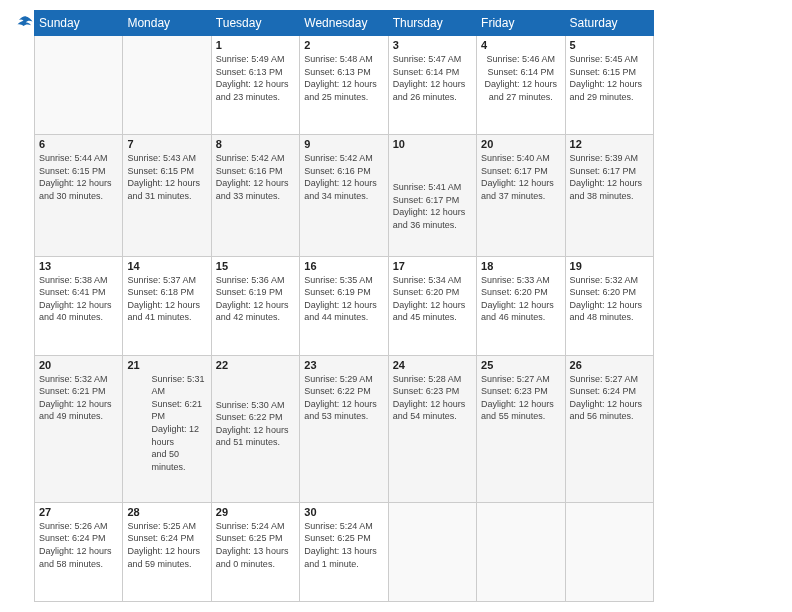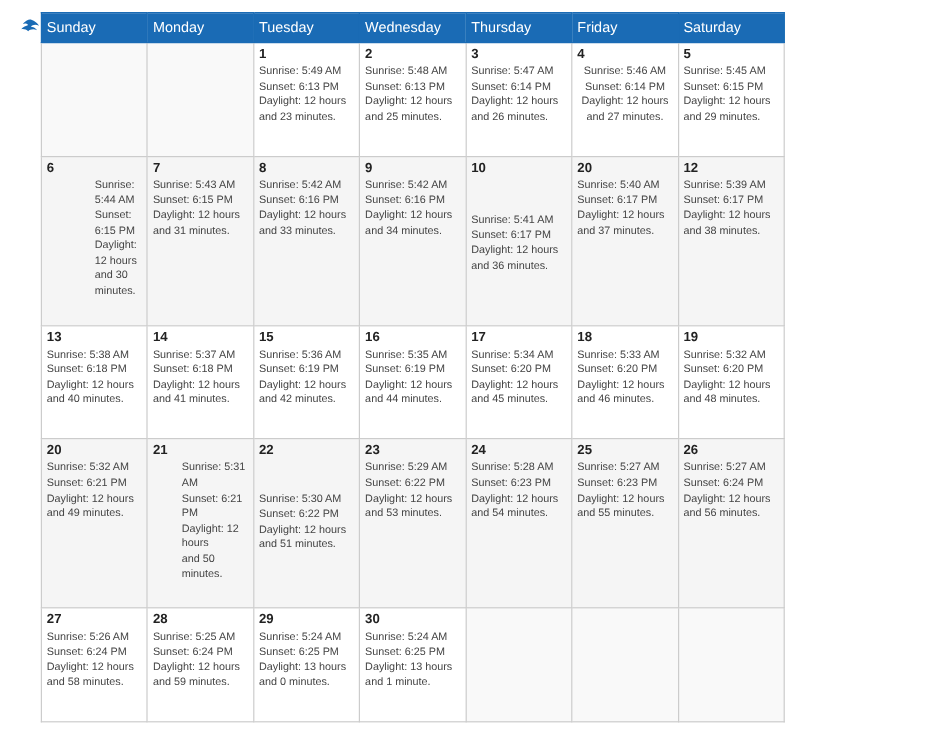--- a/index.html
+++ b/index.html
@@ -158,21 +158,21 @@
             <div class="day-num">5</div>
             <div class="day-info" style="white-space: pre-line;">Sunrise: 5:45 AM
 Sunset: 6:15 PM
 Daylight: 12 hours
 and 29 minutes.</div>
           </td>
         </tr>
         <tr class="row-odd">
           <td>
             <div class="day-num">6</div>
-            <div class="day-info" style="white-space: pre-line; margin-left: 40px;">Sunrise: 5:44 AM
+            <div class="day-info" style="white-space: pre-line;">Sunrise: 5:44 AM
 Sunset: 6:15 PM
 Daylight: 12 hours
 and 30 minutes.</div>
           </td>
           <td>
             <div class="day-num">7</div>
             <div class="day-info" style="white-space: pre-line;">Sunrise: 5:43 AM
 Sunset: 6:15 PM
 Daylight: 12 hours
 and 31 minutes.</div>
@@ -210,21 +210,21 @@
             <div class="day-info" style="white-space: pre-line;">Sunrise: 5:39 AM
 Sunset: 6:17 PM
 Daylight: 12 hours
 and 38 minutes.</div>
           </td>
         </tr>
         <tr class="row-even">
           <td>
             <div class="day-num">13</div>
             <div class="day-info" style="white-space: pre-line;">Sunrise: 5:38 AM
-Sunset: 6:18 PM
+Sunset: 6:41 PM
 Daylight: 12 hours
 and 40 minutes.</div>
           </td>
           <td>
             <div class="day-num">14</div>
             <div class="day-info" style="white-space: pre-line;">Sunrise: 5:37 AM
 Sunset: 6:18 PM
 Daylight: 12 hours
 and 41 minutes.</div>
           </td>

